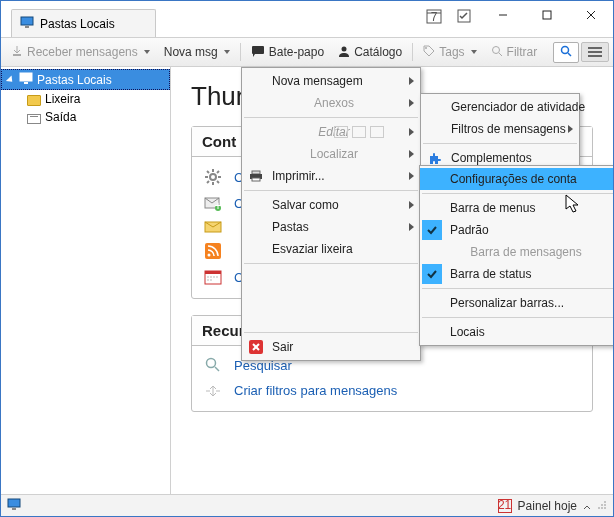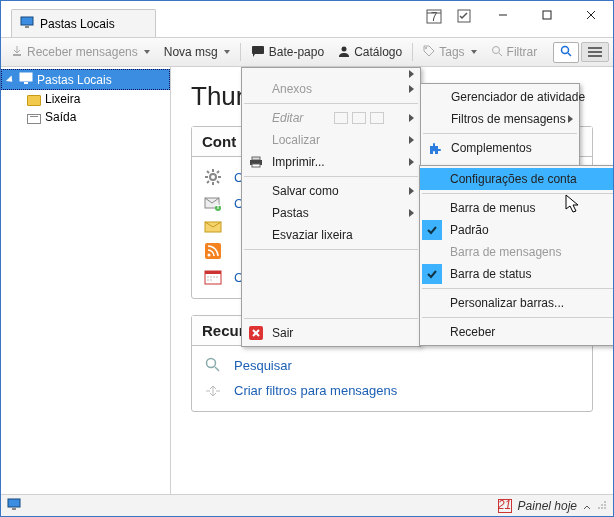--- a/index.html
+++ b/index.html
@@ -41,38 +41,38 @@
   .panel { border: 1px solid #c0c0c0; border-radius: 3px; margin-bottom: 16px; }
   .panel-head { border-bottom: 1px solid #c0c0c0; padding: 6px 10px; font-size: 15px; font-weight: 600; color: #222; background: #fdfdfd; }
   .panel-body { padding: 6px 6px 8px 6px; }
   .row { display: flex; align-items: center; gap: 10px; padding: 5px 4px; }
   .row .ric { width: 22px; display: flex; justify-content: center; color: #666; }
   .row .rlabel { color: #1b5fb3; font-size: 13px; }
 
   
   .menu { position: absolute; background: #f7f7f7; border: 1px solid #a0a0a0; box-shadow: 2px 2px 4px rgba(0,0,0,.25); padding: 2px 0; z-index: 10; }
   .mi { display: flex; align-items: center; padding: 4px 24px 4px 30px; color: #222; position: relative; white-space: nowrap; }
-  .mi.disabled { color: #9a9a9a; }
+  .mi.disabled { color: #9a9a9a; justify-content: center; }
   .mi.hover { background: #3db2ff; }
   .mi .sub { position: absolute; right: 6px; width: 0; height: 0; border-top: 4px solid transparent; border-bottom: 4px solid transparent; border-left: 5px solid #555; }
   .mi .lefticon { position: absolute; left: 6px; width: 16px; height: 16px; display: flex; align-items: center; justify-content: center; }
   .mi .check { position: absolute; left: 2px; width: 20px; height: 20px; background: #3db2ff; display: flex; align-items: center; justify-content: center; }
   .mdiv { height: 1px; background: #d0d0d0; margin: 3px 2px; }
   .menu1 { top: 66px; left: 240px; width: 180px; }
-  .menu2 { top: 82px; left: 419px; width: 160px; }
+  .menu2 { top: 92px; left: 419px; width: 160px; }
   .menu3 { top: 164px; left: 418px; width: 208px; }
   .mini-icons { position: absolute; left: 92px; display: flex; gap: 4px; }
   .mini-icons span { width: 14px; height: 12px; border: 1px solid #ccc; display: inline-block; }
 
   
   .cursor { position: absolute; top: 193px; left: 564px; z-index: 50; }
   .cursor svg { width: 18px; height: 22px; }
 
   
-  .statusbar { position: absolute; bottom: 0; left: 0; right: 0; height: 22px; border-top: 1px solid #d0d0d0; background: #f3f3f3; display: flex; align-items: center; justify-content: space-between; padding: 0 6px; font-size: 11px; color: #333; font-style: italic; }
+  .statusbar { position: absolute; bottom: 0; left: 0; right: 0; height: 22px; border-top: 1px solid #d0d0d0; background: #f3f3f3; display: flex; align-items: center; justify-content: space-between; padding: 0 6px; font-size: 11px; color: #333; }
   .status-right { display: flex; align-items: center; gap: 6px; }
   .status-right .cal { width: 14px; height: 14px; border: 1px solid #c33; position: relative; font-size: 7px; display:flex; align-items:flex-end; justify-content:center; color:#c33; }
 </style>
 </head>
 <body>
 
 <div class="titlebar">
   <div class="tab">
     <span class="tab-icon">
       <svg viewBox="0 0 14 14">
@@ -287,20 +287,21 @@
             </span>
           <span class="rlabel">Criar filtros para mensagens</span>
         </div>
       </div>
     </div>
   </div>
 </div>
 
 <div class="menu menu1">
   <div class="mi">
+      <span>Nova mensagem</span>
       <span class="sub"></span>
     </div>
   <div class="mi disabled">
       <span>Anexos</span>
       <span class="sub"></span>
     </div>
   <div class="mdiv"></div>
   <div class="mi disabled" style="font-style:italic">
     <span>Editar</span>
     <span class="mini-icons">
@@ -401,21 +402,21 @@
         </svg>
       </span>
     <span>Barra de status</span>
   </div>
   <div class="mdiv"></div>
   <div class="mi">
       <span>Personalizar barras...</span>
     </div>
   <div class="mdiv"></div>
   <div class="mi">
-      <span>Receber</span>
+      <span>Locais</span>
       <span class="sub"></span>
     </div>
 </div>
 
 <div class="cursor">
   <svg viewBox="0 0 18 22">
       <path d="M1 1l0 14 4-3 3 6 3-1-3-6 5 0z" fill="#fff" stroke="#000"></path>
     </svg>
 </div>
 

